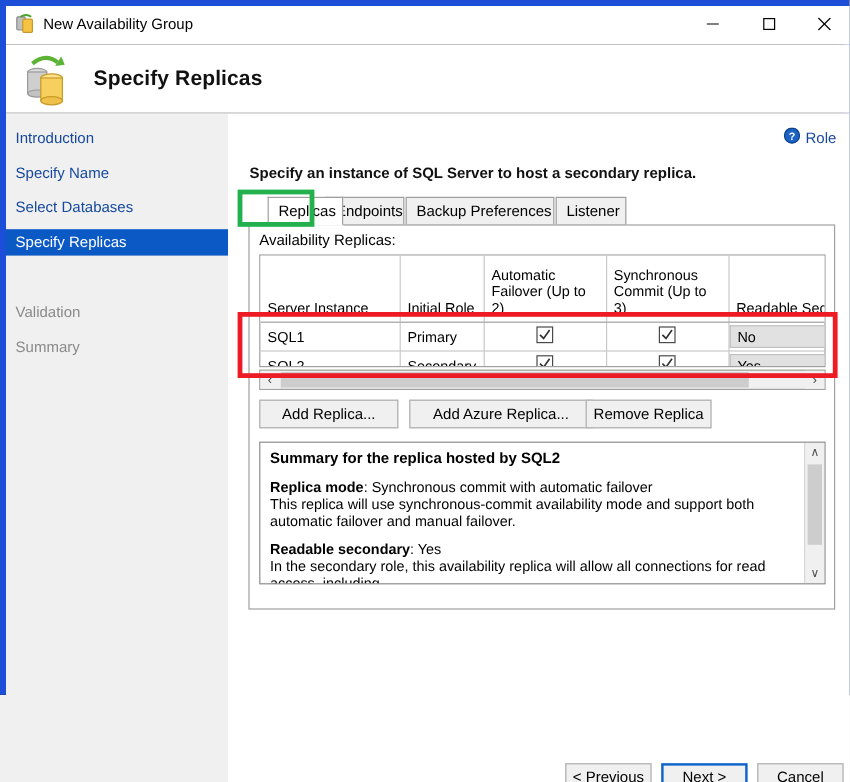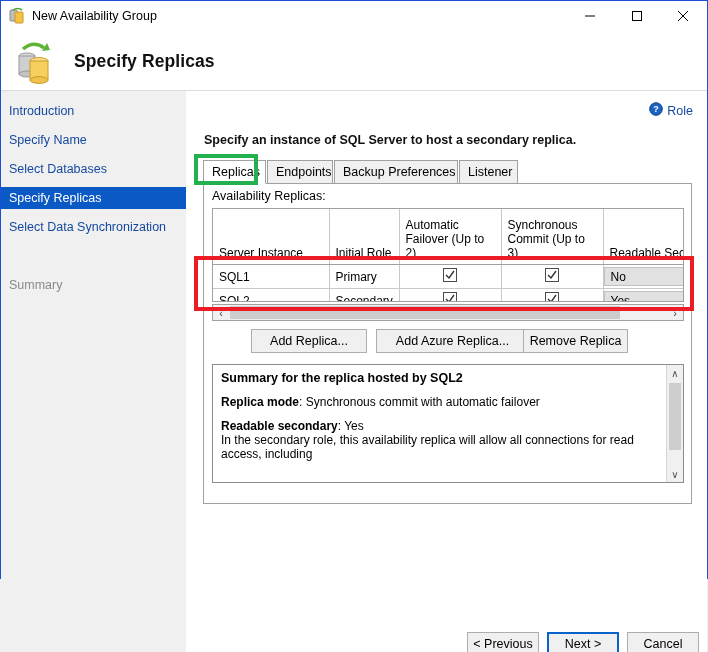--- a/index.html
+++ b/index.html
@@ -1,21 +1,21 @@
 <!DOCTYPE html>
 <html><head>
 <meta charset="utf-8">
 <style>
   html,body{margin:0;padding:0;}
   body{
     width:708px;height:652px;overflow:hidden;
     font-family:"Liberation Sans","DejaVu Sans",sans-serif;
     font-size:12px;color:#000;background:#f0f0f0;
   }
-  #app{position:relative;width:708px;height:579px;background:#000000;box-sizing:border-box;border:1px solid #1d4ed8;}
+  #app{position:relative;width:708px;height:579px;background:#000000;box-sizing:border-box;border:5px solid #1d4ed8;}
 
   
   .titlebar{position:absolute;left:0;top:0;width:706px;height:32px;background:#ffffff;}
   .title-icon{position:absolute;left:8px;top:6px;width:18px;height:18px;}
   .title-text{position:absolute;left:31px;top:8px;font-size:12.5px;color:#000;white-space:nowrap;}
   .wbtn{position:absolute;top:0;width:46px;height:30px;cursor:default;}
   .wbtn svg{position:absolute;left:50%;top:50%;transform:translate(-50%,-50%);}
   .wbtn-min{right:94px;}
   .wbtn-max{right:47px;}
   .wbtn-close{right:1px;}
@@ -67,21 +67,21 @@
   .hscroll{position:absolute;left:8px;top:120px;width:472px;height:17px;background:#f0f0f0;border:1px solid #a0a0a0;box-sizing:border-box;}
   .hs-arrow{position:absolute;top:0;width:16px;height:15px;display:flex;align-items:center;justify-content:center;
             font-size:11px;color:#404040;background:#f0f0f0;}
   .hs-left{left:0;}
   .hs-right{right:0;}
   .hs-thumb{position:absolute;left:17px;top:1px;width:390px;height:13px;background:#cdcdcd;}
 
   
   .btn{background:#f0f0f0;border:1px solid #adadad;font-size:12.5px;color:#000;
        display:flex;align-items:center;justify-content:center;cursor:default;box-sizing:border-box;}
-  .actions .btn{position:absolute;top:145px;height:24px;margin-left:39px;}
+  .actions .btn{position:absolute;top:145px;height:24px;}
   .b-add{left:8px;width:116px;}
   .b-azure{left:133px;width:153px;}
   .b-remove{left:280px;width:105px;}
 
   
   .summary{position:absolute;left:8px;top:180px;width:472px;height:119px;border:1px solid #8d8d8d;background:#ffffff;box-sizing:border-box;overflow:hidden;}
   .sum-inner{position:absolute;left:0;top:0;right:17px;bottom:0;padding:6px 8px 0 8px;font-size:12px;line-height:14px;color:#000;}
   .sum-h{font-weight:bold;font-size:12.5px;}
   .sum-gap{height:10px;}
   .sum-b{font-weight:bold;}
@@ -149,40 +149,40 @@
       </svg>
     </span>
     <span class="header-title">Specify Replicas</span>
   </div>
 
   <div class="sidebar">
     <div class="side-item" style="top:9px">Introduction</div>
     <div class="side-item" style="top:38px">Specify Name</div>
     <div class="side-item" style="top:67px">Select Databases</div>
     <div class="side-item sel" style="top:96px">Specify Replicas</div>
-    <div class="side-item" style="top:125px">Select Data Synchronization</div>
+    <div class="side-item dis" style="top:154px">Validation</div>
     <div class="side-item dis" style="top:183px">Summary</div>
   </div>
 
   <div class="content">
 
     <div class="help">
       <span>
         <svg width="14" height="14" viewBox="0 0 14 14">
           <circle cx="7" cy="7" r="6.3" fill="#1a62c4" stroke="#0d3f87" stroke-width="1"></circle>
           <text x="7" y="10.4" font-size="9" font-family="Liberation Sans, sans-serif" fill="#ffffff" text-anchor="middle" font-weight="bold">?</text>
         </svg>
       </span>
       <span class="help-label">Role</span>
     </div>
 
     <div class="instruction">Specify an instance of SQL Server to host a secondary replica.</div>
 
     <div class="tabstrip">
-      <div class="tab sel" style="left:0px;width:63px;">Replicas</div>
+      <div class="tab sel" style="left:16px;width:63px;">Replicas</div>
       <div class="tab" style="left:64px;width:66px;">Endpoints</div>
       <div class="tab" style="left:131px;width:124px;">Backup Preferences</div>
       <div class="tab" style="left:256px;width:59px;">Listener</div>
     </div>
 
     <div class="tabpanel">
 
       <div class="panel-label">Availability Replicas:</div>
 
       <div class="grid">
@@ -262,20 +262,21 @@
         <div class="btn b-remove">Remove Replica</div>
       </div>
 
       <div class="summary">
         <div class="sum-inner">
           <div class="sum-h">Summary for the replica hosted by SQL2</div>
           <div class="sum-gap"></div>
           <div>
             <span class="sum-b">Replica mode</span><span>: </span><span>Synchronous commit with automatic failover</span>
           </div>
+          <div>This replica will use synchronous-commit availability mode and support both automatic failover and manual failover.</div>
           <div class="sum-gap"></div>
           <div>
             <span class="sum-b">Readable secondary</span><span>: </span><span>Yes</span>
           </div>
           <div>In the secondary role, this availability replica will allow all connections for read access, including</div>
         </div>
         <div class="vscroll">
           <div class="vs-arrow vs-up">∧</div>
           <div class="vs-thumb"></div>
           <div class="vs-arrow vs-down">∨</div>

